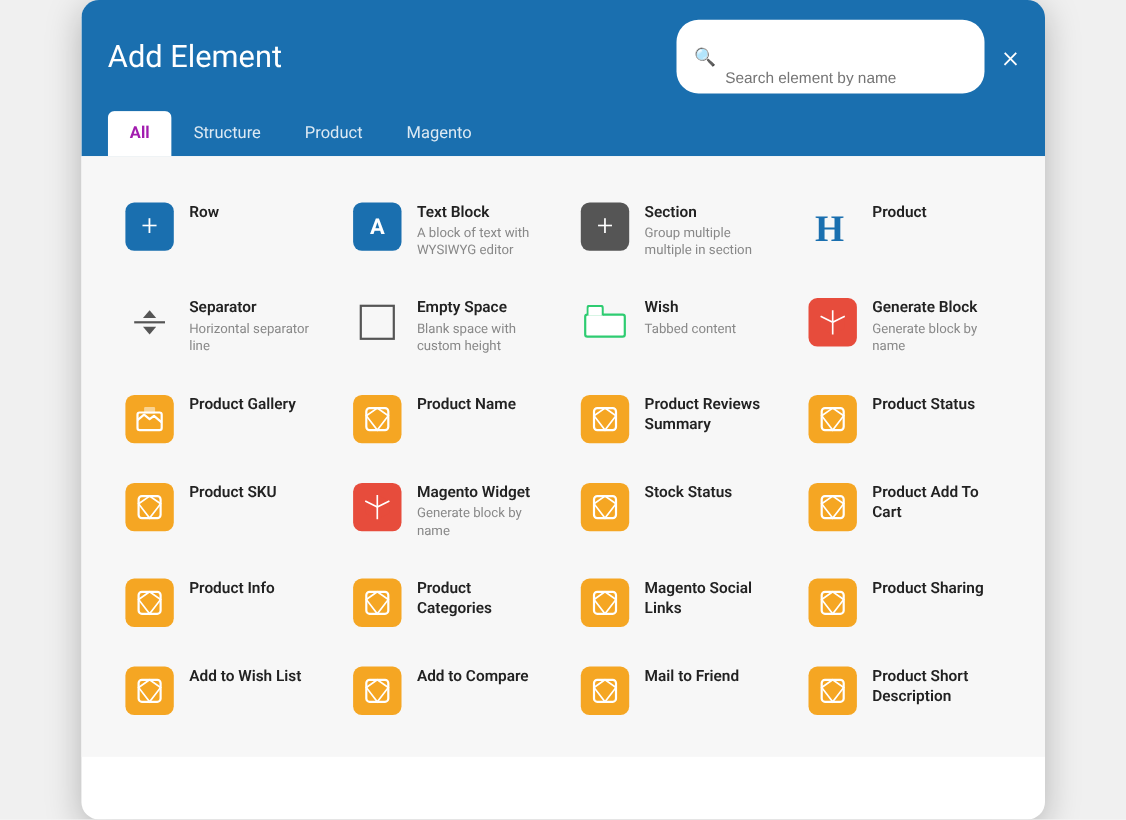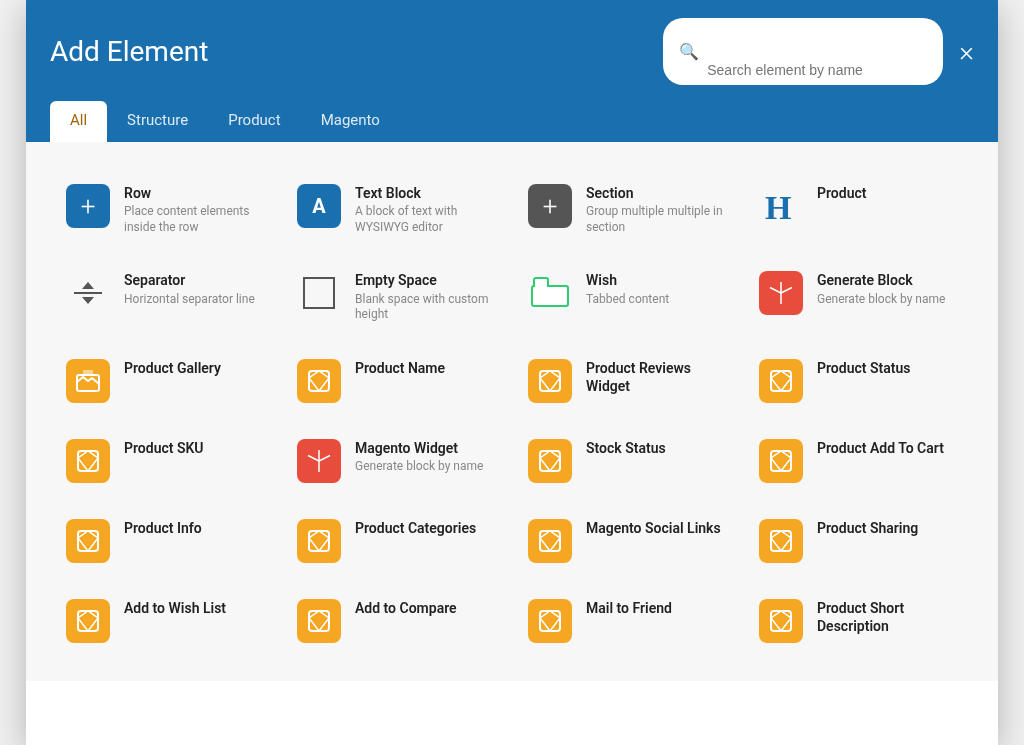--- a/index.html
+++ b/index.html
@@ -5,24 +5,24 @@
     * { box-sizing: border-box; margin: 0; padding: 0; }
     body {
       font-family: -apple-system, BlinkMacSystemFont, 'Segoe UI', Roboto, sans-serif;
       background: #f0f0f0;
       display: flex;
       justify-content: center;
       align-items: center;
       min-height: 100vh;
     }
     .modal {
-      width: 972px;
+      width: 876px;
       min-height: 745px;
       background: #fff;
-      border-radius: 0;
+      border-radius: 16px;
       overflow: hidden;
       box-shadow: 0 8px 32px rgba(0,0,0,0.25);
     }
     .modal-header {
       background: #1a6faf;
       padding: 18px 24px 0 24px;
     }
     .modal-title-row {
       display: flex;
       align-items: center;
@@ -74,23 +74,23 @@
     }
     .tab {
       padding: 10px 20px;
       color: rgba(255,255,255,0.85);
       font-size: 15px;
       cursor: pointer;
       border-bottom: 3px solid transparent;
     }
     .tab.active {
       background: #fff;
-      color: #a16207;
+      color: #a21caf;
       border-radius: 6px 6px 0 0;
-      font-weight: 400;
+      font-weight: 700;
     }
     .modal-body {
       padding: 24px 24px 20px 24px;
       background: #f7f7f7;
     }
     .elements-grid {
       display: grid;
       grid-template-columns: repeat(4, 1fr);
       gap: 0;
     }
@@ -206,21 +206,20 @@
     </div>
   </div>
 
   <div class="modal-body">
     <div class="elements-grid">
 
       <div class="element-item">
         <div class="element-icon icon-blue" style="font-size:26px;font-weight:300;">+</div>
         <div class="element-text">
           <div class="element-name">Row</div>
-          <div class="element-desc">Place content elements inside the row</div>
         </div>
       </div>
 
       <div class="element-item">
         <div class="element-icon icon-blue" style="font-size:20px;font-weight:700;">A</div>
         <div class="element-text">
           <div class="element-name">Text Block</div>
           <div class="element-desc">A block of text with WYSIWYG editor</div>
         </div>
       </div>
@@ -320,21 +319,21 @@
       </div>
 
       <div class="element-item">
         <div class="element-icon icon-orange">
           <svg width="26" height="26" viewBox="0 0 26 26" fill="none">
             <rect x="3" y="3" width="20" height="20" rx="3" stroke="#fff" stroke-width="2"></rect>
             <path d="M13 3L3 10l10 13 10-13L13 3z" fill="none" stroke="#fff" stroke-width="1.5"></path>
           </svg>
         </div>
         <div class="element-text">
-          <div class="element-name">Product Reviews Widget</div>
+          <div class="element-name">Product Reviews Summary</div>
         </div>
       </div>
 
       <div class="element-item">
         <div class="element-icon icon-orange">
           <svg width="26" height="26" viewBox="0 0 26 26" fill="none">
             <rect x="3" y="3" width="20" height="20" rx="3" stroke="#fff" stroke-width="2"></rect>
             <path d="M13 3L3 10l10 13 10-13L13 3z" fill="none" stroke="#fff" stroke-width="1.5"></path>
           </svg>
         </div>

